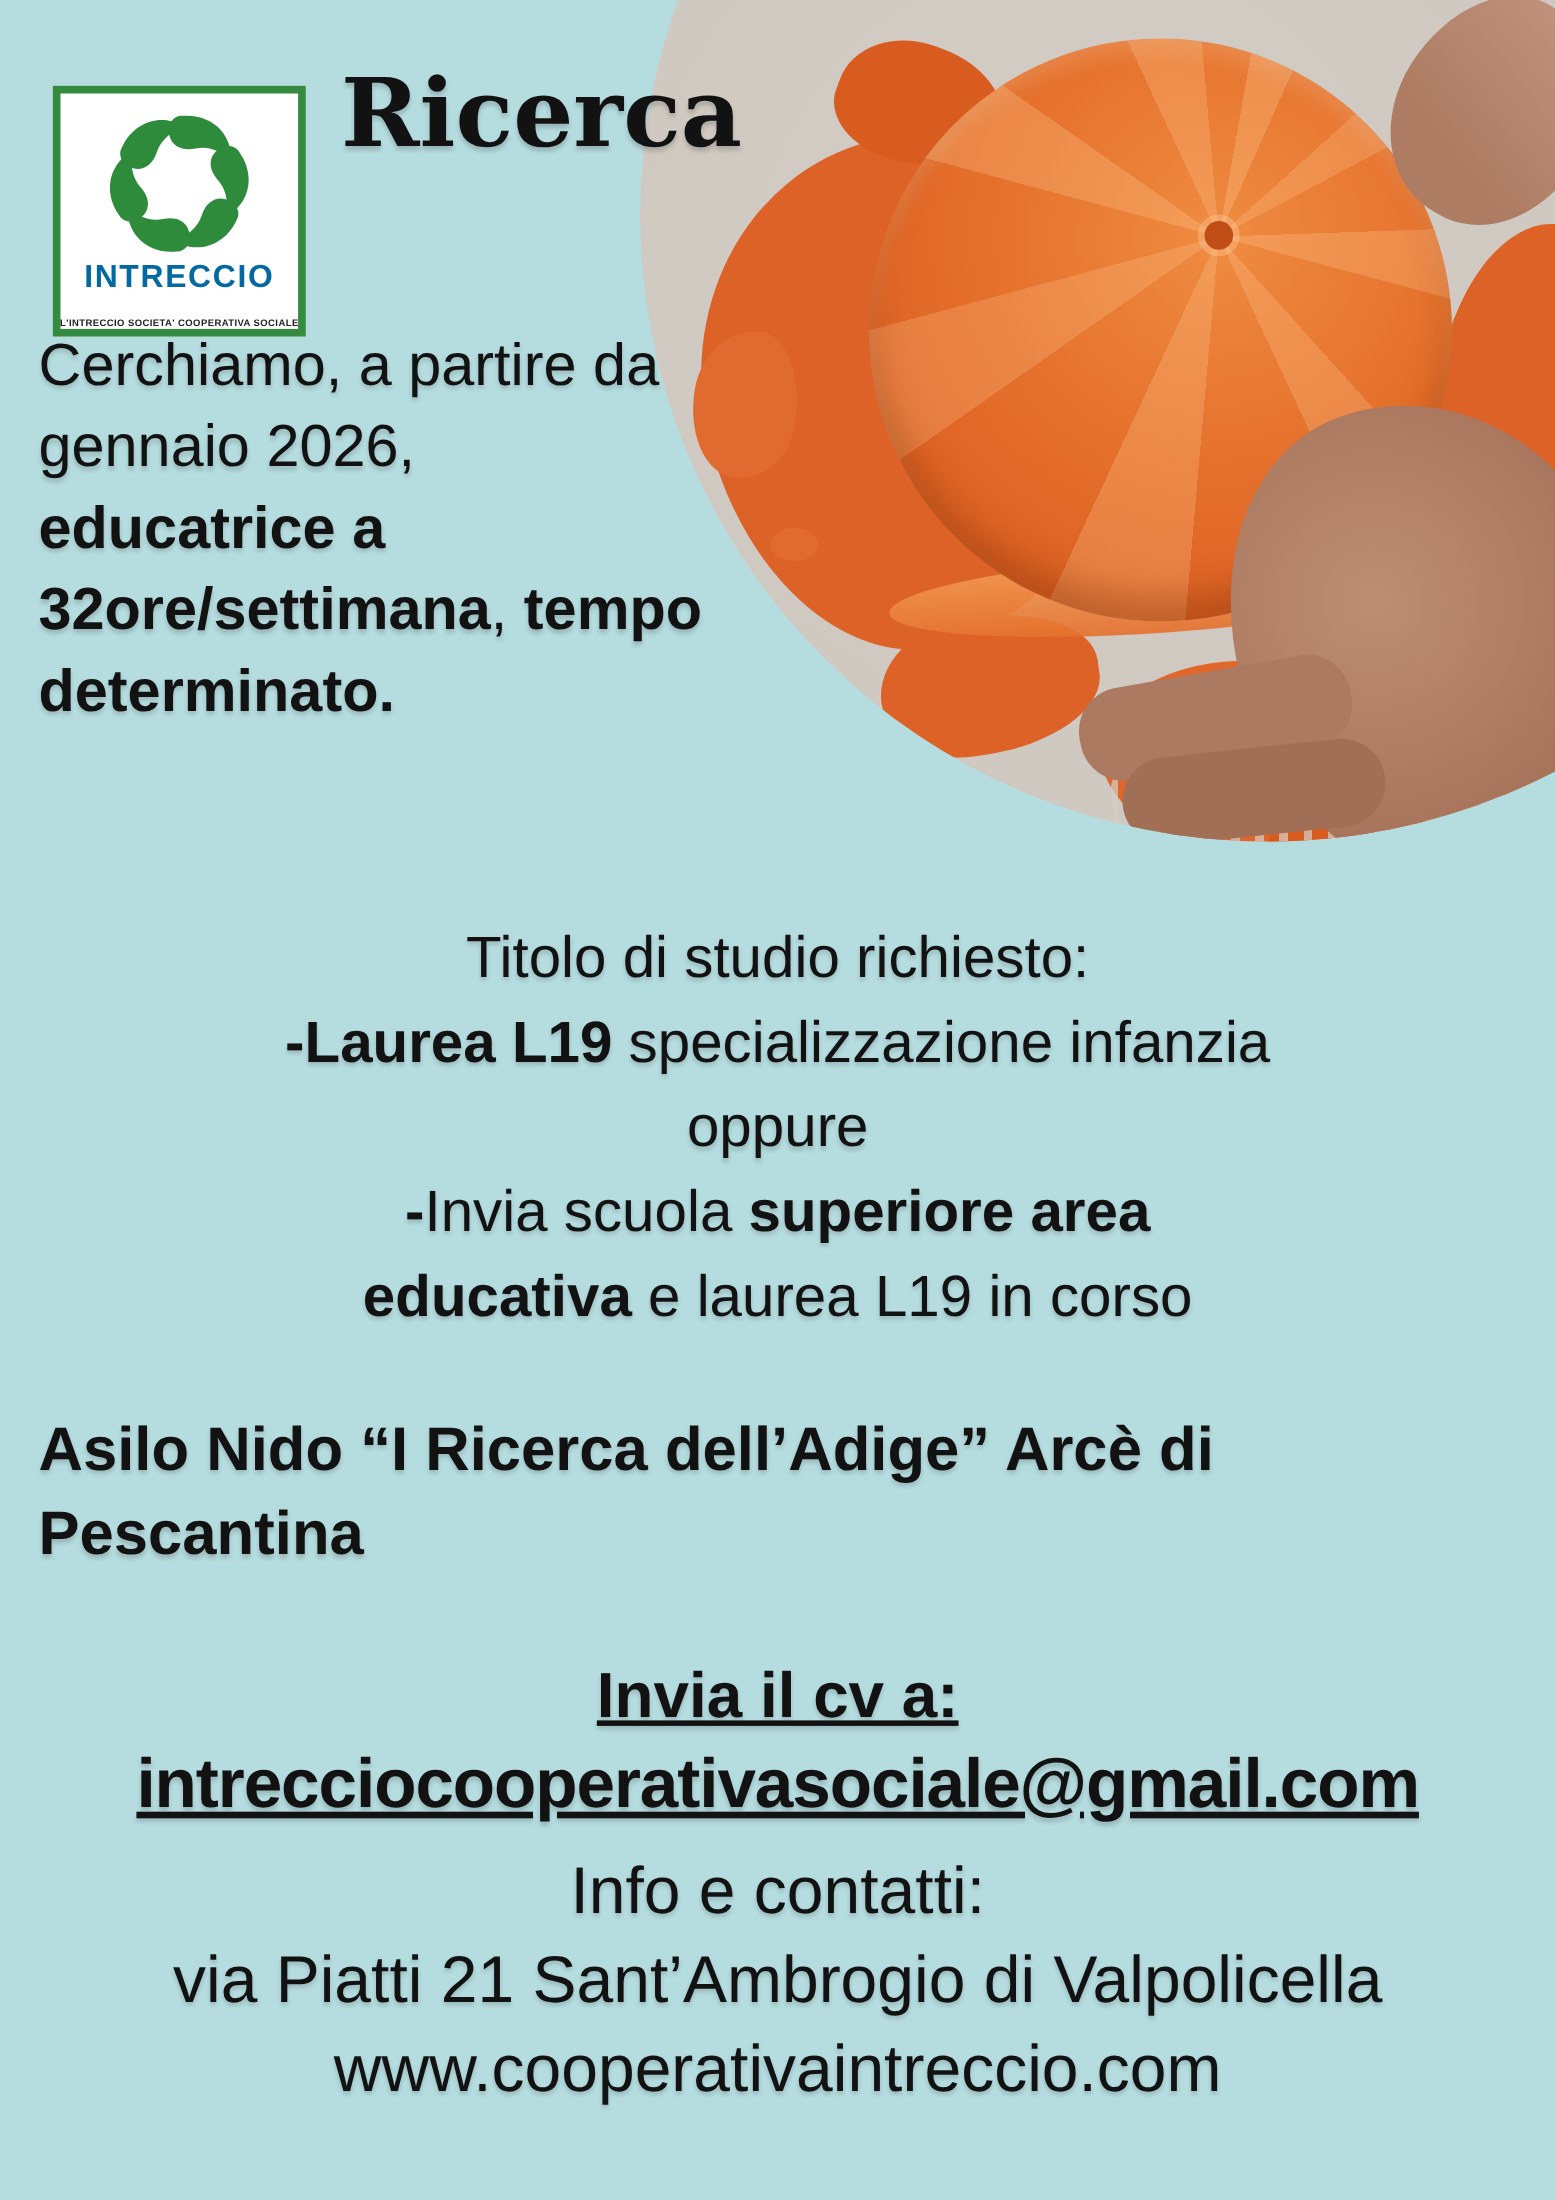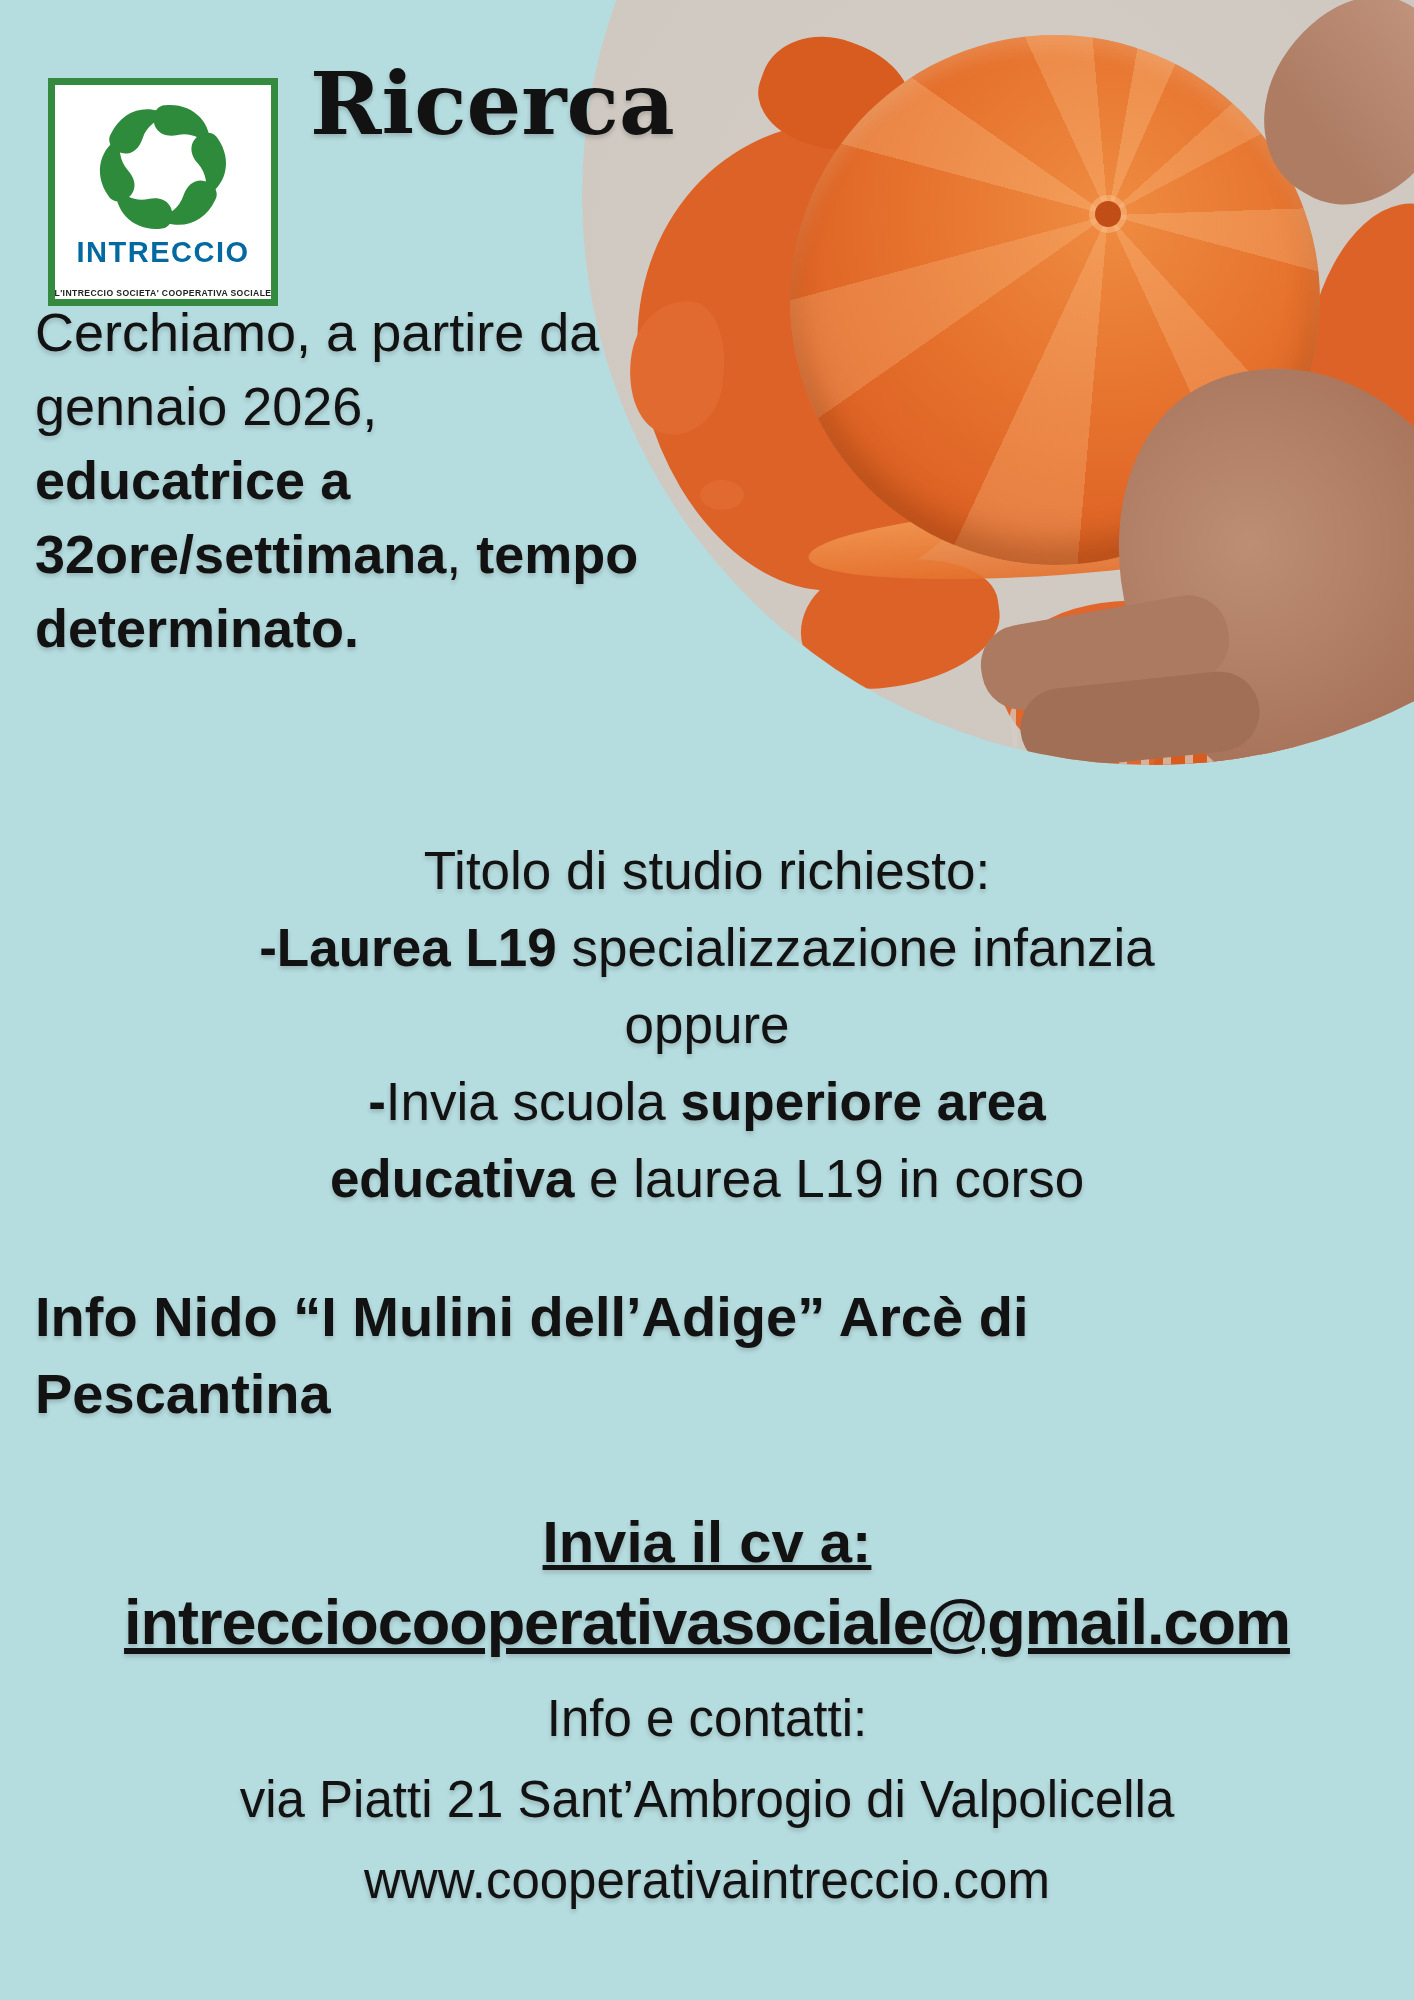--- a/index.html
+++ b/index.html
@@ -115,21 +115,21 @@
     position:absolute;left:35px;top:1278px;width:1280px;
     font-weight:700;font-size:56px;line-height:77px;
   }
   .cv{
     position:absolute;left:0;top:1502px;width:1414px;text-align:center;
     font-weight:700;font-size:58px;line-height:80px;text-decoration:underline;
   }
   .cv .email{font-size:63px;letter-spacing:-1px;white-space:nowrap;}
   .contacts{
     position:absolute;left:0;top:1678px;width:1414px;text-align:center;
-    font-size:51px;line-height:81px;
+    font-size:60px;line-height:81px;
   }
 </style>
 </head>
 <body>
 
 <div class="flyer">
 
   <div class="photo">
     <div class="blob b1"></div>
     <div class="blob b2"></div>
@@ -180,21 +180,21 @@
 
   <div class="req txt">
     <div>Titolo di studio richiesto:</div>
     <div><span class="b">-Laurea L19</span><span> specializzazione infanzia</span></div>
     <div>oppure</div>
     <div><span class="b">-</span><span>Invia scuola </span><span class="b">superiore area</span></div>
     <div><span class="b">educativa</span><span> e laurea L19 in corso</span></div>
   </div>
 
   <div class="loc txt">
-    <div>Info Nido “I Mulini dell’Adige” Arcè di</div>
+    <div>Asilo Nido “I Ricerca dell’Adige” Arcè di</div>
     <div>Pescantina</div>
   </div>
 
   <div class="cv txt">
     <div>Invia il cv a:</div>
     <div class="email">intrecciocooperativasociale@gmail.com</div>
   </div>
 
   <div class="contacts txt">
     <div>Info e contatti:</div>

